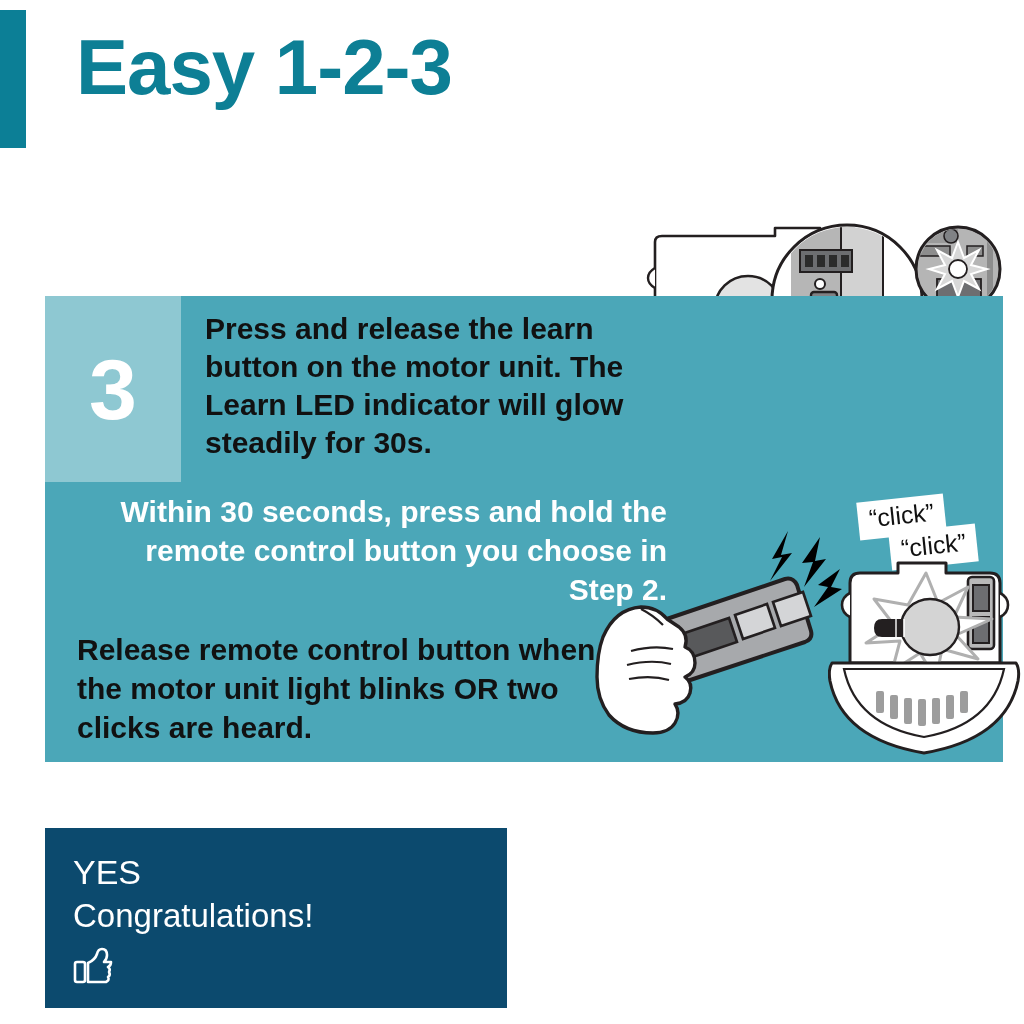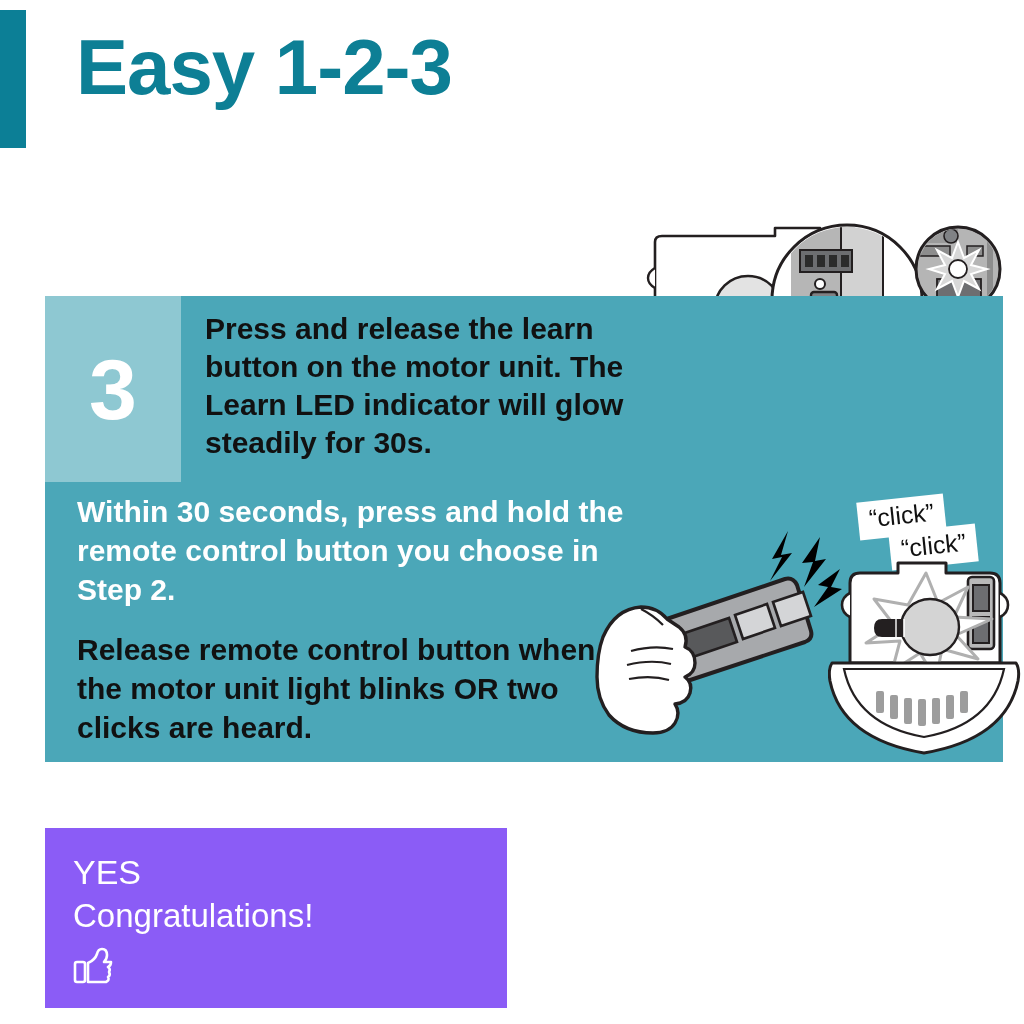--- a/index.html
+++ b/index.html
@@ -96,20 +96,21 @@
   }
   .para-white {
     position: absolute;
     left: 32px;
     top: 196px;
     width: 590px;
     font-size: 30px;
     font-weight: bold;
     color: #ffffff;
     line-height: 1.3;
+    text-align: right;
   }
   .para-black {
     position: absolute;
     left: 32px;
     top: 334px;
     width: 560px;
     font-size: 30px;
     font-weight: bold;
     color: #111111;
     line-height: 1.3;
@@ -179,21 +180,21 @@
     font-size: 32px;
     font-weight: bold;
     color: #3e9dad;
   }
 
   
   .outcome {
     position: absolute;
     top: 828px;
     height: 180px;
-    background: #8b5cf6;
+    background: #0c4a6e;
     box-sizing: border-box;
     padding: 26px 28px 0 28px;
   }
   .outcome-yes { left: 45px;  width: 462px; }
   .outcome-no  { left: 543px; width: 460px; }
 
   .outcome-heading {
     font-size: 34px;
     font-weight: normal;
     color: #ffffff;

